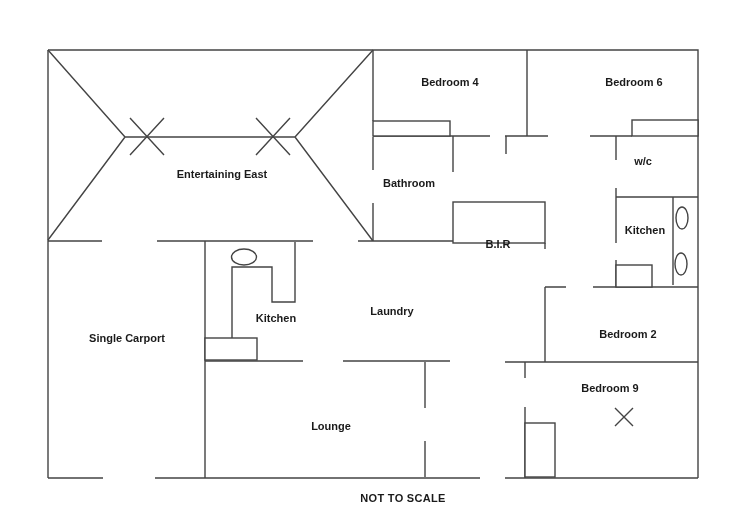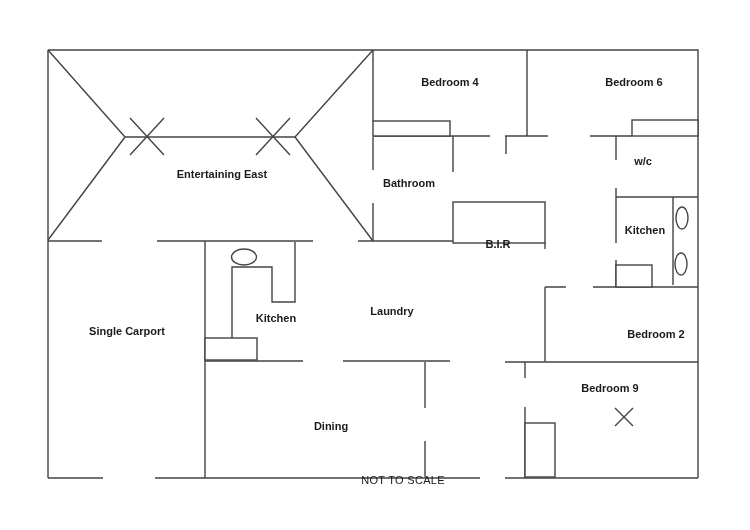--- a/index.html
+++ b/index.html
@@ -11,22 +11,22 @@
   .title{
     position:absolute;left:403px;top:20px;transform:translate(-50%,-50%);
     font-size:15.5px;font-weight:bold;white-space:nowrap;letter-spacing:.2px;
   }
   .lbl{
     position:absolute;transform:translate(-50%,-50%);
     font-size:11px;font-weight:bold;white-space:nowrap;
   }
   .lbl.normal{font-weight:bold;}
   .footer{
-    position:absolute;left:403px;top:480px;transform:translate(-50%,-50%);
-    font-size:11px;font-weight:normal;white-space:nowrap;letter-spacing:.3px;text-align:right;
+    position:absolute;left:403px;top:498px;transform:translate(-50%,-50%);
+    font-size:11px;font-weight:bold;white-space:nowrap;letter-spacing:.3px;text-align:right;
   }
   path,rect,ellipse{stroke:#444444;stroke-width:1.4;fill:none;}
   rect.white{fill:#ffffff;}
 </style>
 </head>
 <body>
 
 <div class="plan">
 
 
@@ -103,21 +103,21 @@
     </g>
   </svg>
 
   <div class="lbl" style="left:222px;top:174px">Entertaining East</div>
   <div class="lbl" style="left:450px;top:82px">Bedroom 4</div>
   <div class="lbl" style="left:634px;top:82px">Bedroom 6</div>
   <div class="lbl" style="left:409px;top:183px">Bathroom</div>
   <div class="lbl normal" style="left:643px;top:161px">w/c</div>
   <div class="lbl" style="left:498px;top:244px">B.I.R</div>
   <div class="lbl normal" style="left:645px;top:230px">Kitchen</div>
-  <div class="lbl" style="left:656px;top:334px">Bedroom 2</div>
+  <div class="lbl" style="left:628px;top:334px">Bedroom 2</div>
   <div class="lbl" style="left:610px;top:388px">Bedroom 9</div>
-  <div class="lbl" style="left:127px;top:331px">Single Carport</div>
+  <div class="lbl" style="left:127px;top:338px">Single Carport</div>
   <div class="lbl" style="left:276px;top:318px">Kitchen</div>
   <div class="lbl" style="left:392px;top:311px">Laundry</div>
-  <div class="lbl" style="left:331px;top:426px">Dining</div>
+  <div class="lbl" style="left:331px;top:426px">Lounge</div>
 
   <div class="footer">NOT TO SCALE</div>
 </div>
 
 </body></html>

